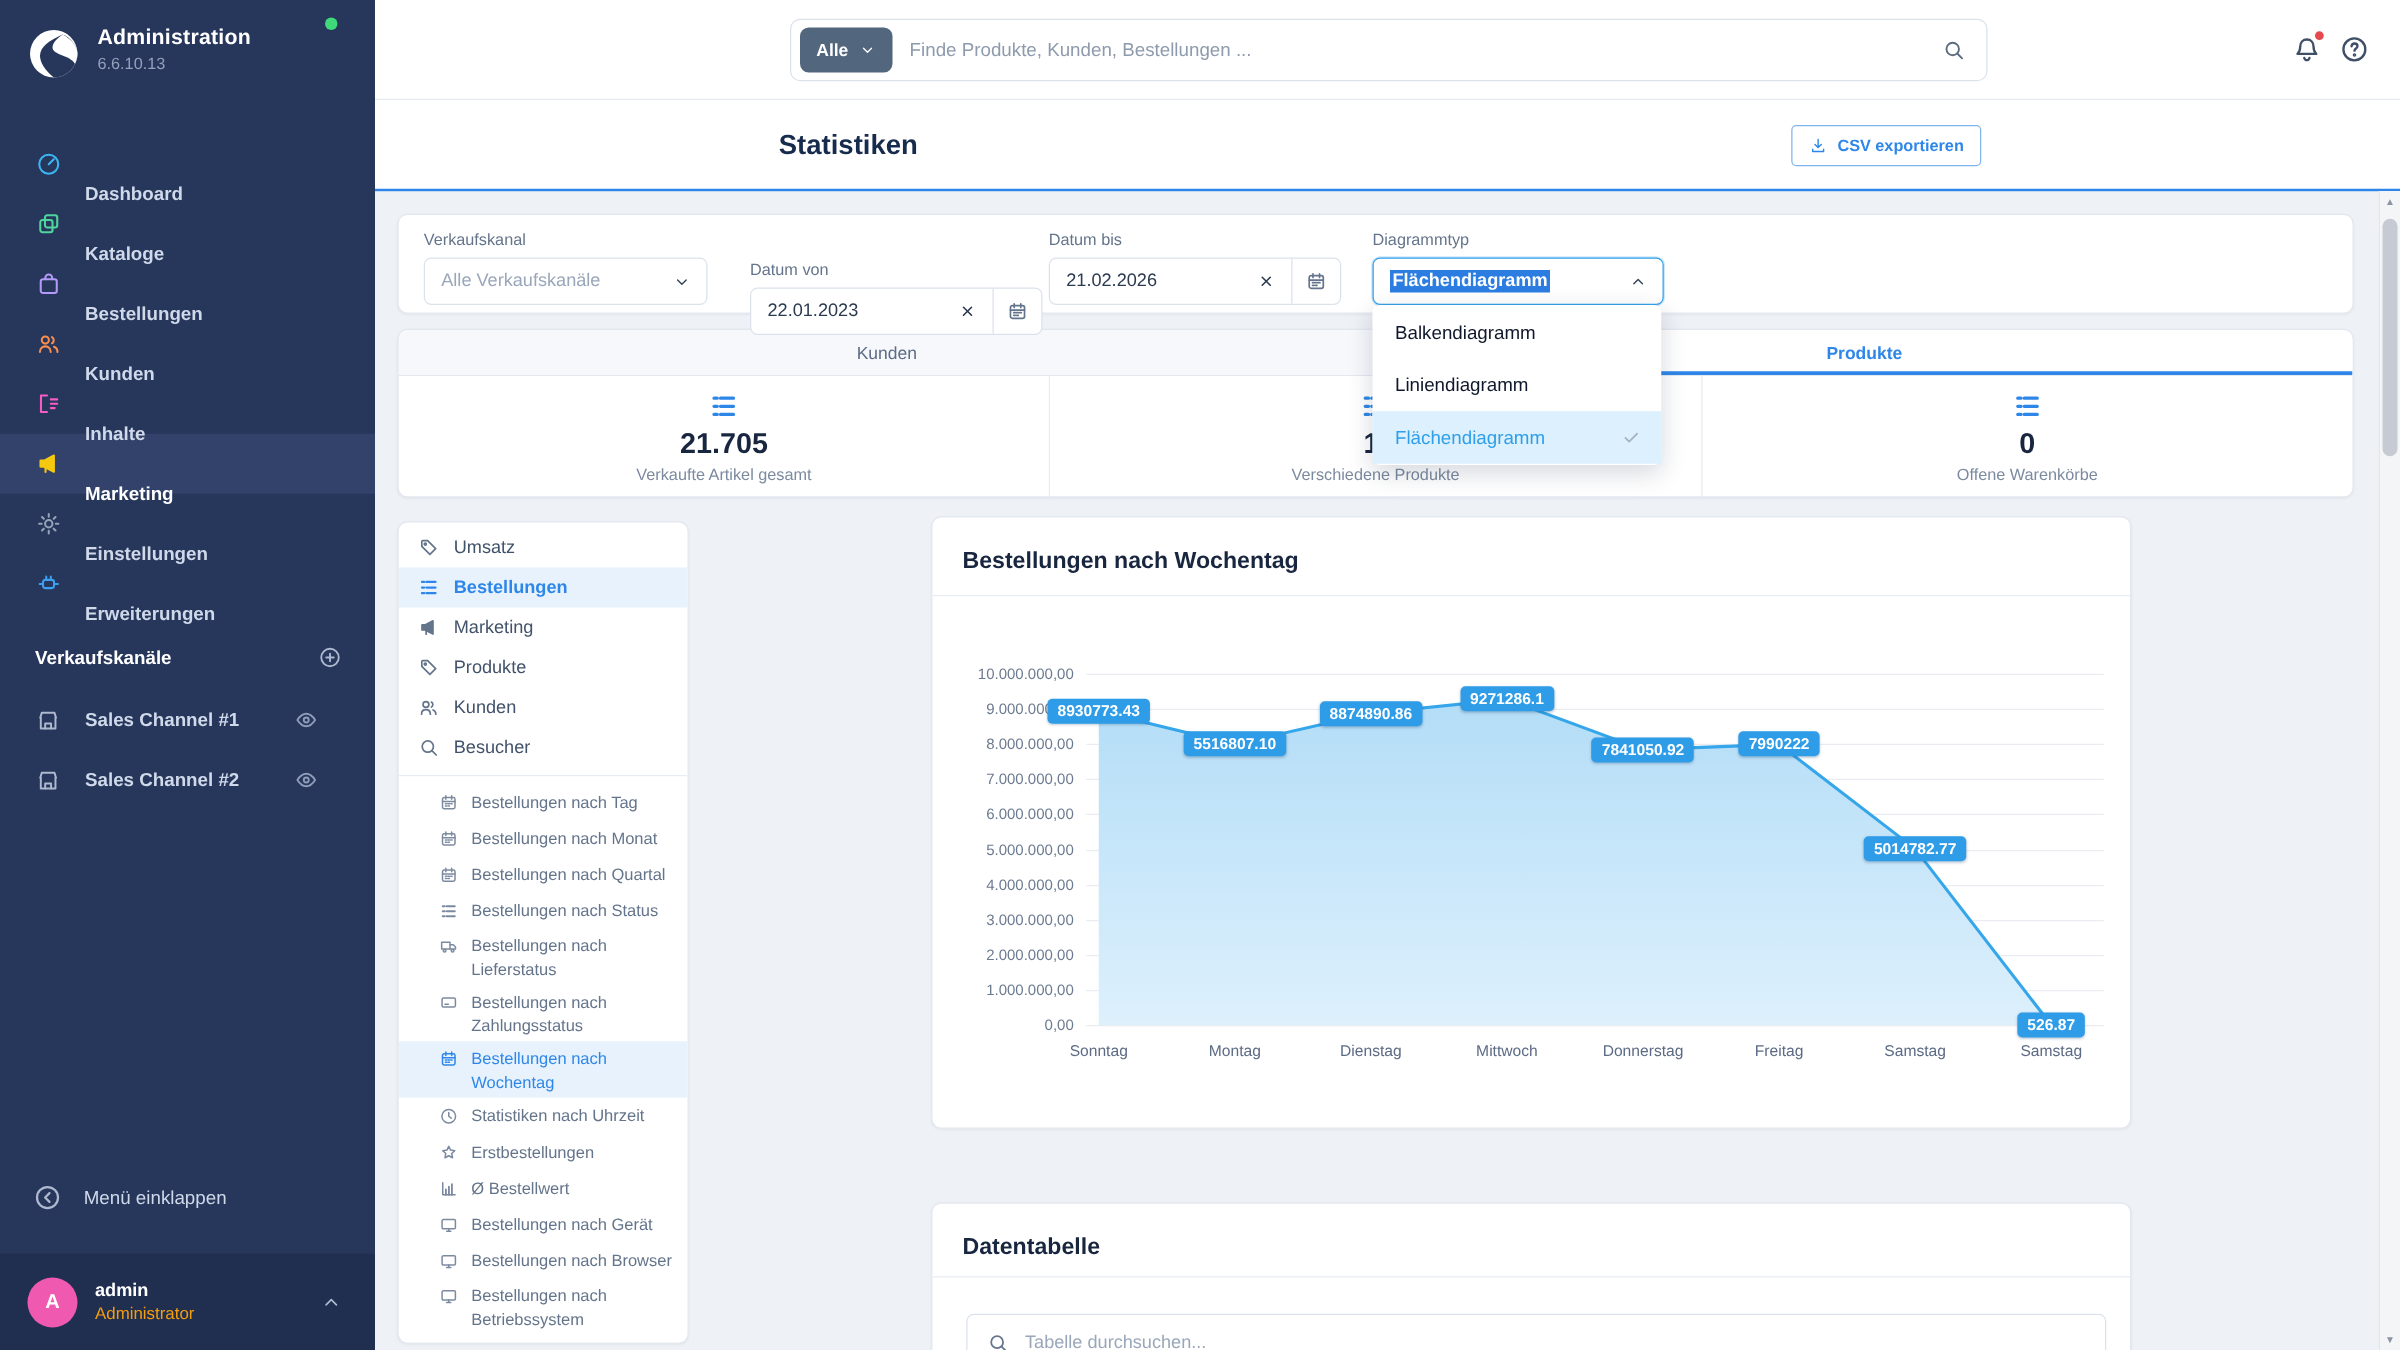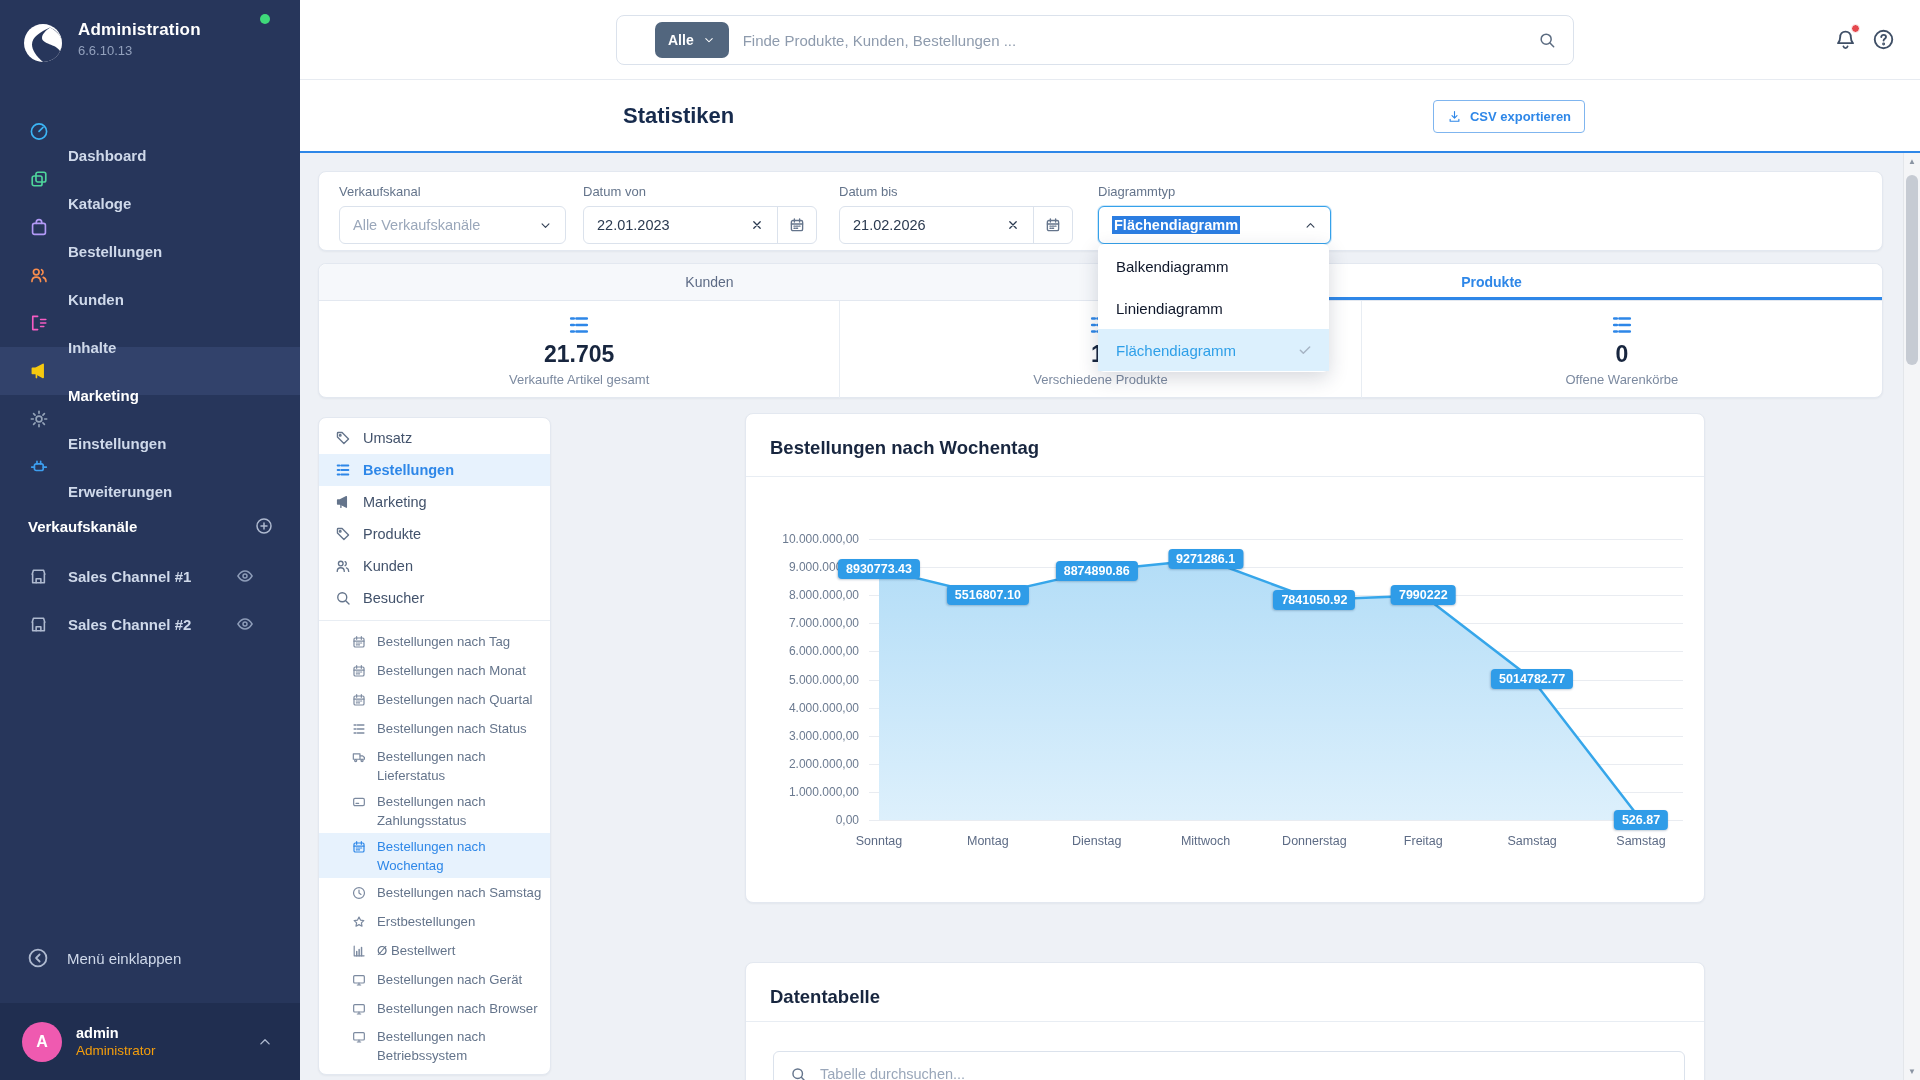--- a/index.html
+++ b/index.html
@@ -34,21 +34,21 @@
   .collapse-row .lbl { font-size:15px; }
   .user-row { position:absolute; left:0; right:0; bottom:0; height:77px; background:#202e50; display:flex; align-items:center; padding:0 26px 0 22px; cursor:pointer; }
   .avatar { width:40px; height:40px; border-radius:50%; background:#ef5ab0; color:#fff; font-size:16px; font-weight:bold; display:flex; align-items:center; justify-content:center; }
   .user-meta { margin-left:14px; }
   .user-name { color:#fff; font-size:14.5px; font-weight:bold; }
   .user-role { color:#f59e0b; font-size:13.5px; margin-top:2px; }
   .user-row .chev { margin-left:auto; width:18px; height:18px; color:#aeb9cf; }
 
   
   .topbar { position:absolute; left:300px; top:0; width:1620px; height:80px; background:#fff; border-bottom:1px solid #e7ebf1; z-index:30; }
-  .searchbar { position:absolute; left:316px; top:15px; width:958px; height:50px; border:1px solid #dbe2ec; border-radius:8px; background:#fff; display:flex; align-items:center;padding-left:31px; }
+  .searchbar { position:absolute; left:332px; top:15px; width:958px; height:50px; border:1px solid #dbe2ec; border-radius:8px; background:#fff; display:flex; align-items:center; }
   .scope-chip { display:flex; align-items:center; gap:8px; margin-left:7px; height:36px; padding:0 13px; background:#52667e; border:none; border-radius:7px; color:#fff; font-size:14px; font-weight:bold; font-family:inherit; cursor:pointer; }
   .scope-chip .icn { width:14px; height:14px; color:#fff; }
   .searchbar input { flex:1; border:none; outline:none; margin-left:14px; font-size:15px; font-family:inherit; color:#334155; }
   .searchbar input::placeholder { color:#8e9bad; }
   .searchbar .search-glyph { width:20px; height:20px; margin-right:16px; color:#5b6b80; }
   .top-icon { position:absolute; top:27px; width:25px; height:25px; color:#3f4f66; cursor:pointer; }
   .bell-wrap { left:1533px; }
   .help-wrap { left:1571px; }
   .bell-dot { position:absolute; right:-2px; top:-3px; width:9px; height:9px; border-radius:50%; background:#e5484d; border:1.5px solid #fff; }
 
@@ -60,21 +60,21 @@
 
   
   .card { position:absolute; background:#fff; border:1px solid #e3e8f0; border-radius:8px; box-shadow:0 1px 2px rgba(20,35,60,.05); }
 
   
   .filter-card { left:318px; top:171px; width:1565px; height:80px; z-index:20; }
   .fgroup { position:absolute; top:12px; }
   .fgroup .flabel { display:block; font-size:13px; color:#64748b; margin-bottom:7px; }
   .fld { height:38px; border:1px solid #dbe2ec; border-radius:6px; background:#fff; display:flex; align-items:center; font-size:14.5px; color:#334155; }
   .g-channel { left:20px; width:227px; }
-  .g-from { left:264px; width:234px; }
+  .g-from { left:281px; width:234px;margin-top:24px; }
   .g-to { left:520px; width:234px; }
   .g-type { left:779px; width:233px; }
   .fld .ph { color:#9aa7ba; margin-left:13px; }
   .fld .chev { margin-left:auto; margin-right:12px; width:15px; height:15px; color:#334155; }
   .date-fld input { border:none; outline:none; width:110px; margin-left:13px; font-size:14.5px; font-family:inherit; color:#2b3a50; background:transparent; }
   .clear-x { margin-left:auto; width:14px; height:14px; color:#2b3a50; cursor:pointer; margin-right:13px; }
   .cal-seg { width:39px; height:100%; border-left:1px solid #dbe2ec; display:flex; align-items:center; justify-content:center; color:#64748b; cursor:pointer; }
   .cal-seg .icn { width:18px; height:18px; }
   .type-fld { border:1px solid #35a1ea; box-shadow:0 0 0 1px rgba(53,161,234,.25); }
   .sel-text { margin-left:13px; background:#2b7de1; color:#fff; font-weight:600; padding:1px 2px; }
@@ -594,21 +594,21 @@
           </span>
           <span class="lbl">Bestellungen nach Wochentag</span>
         </div>
         <div class="sn2-item single">
           <span class="icn">
             <svg viewBox="0 0 24 24" width="100%" height="100%" fill="none" stroke="currentColor" stroke-width="1.8" stroke-linecap="round" stroke-linejoin="round">
               <circle cx="12" cy="12" r="8.2"></circle>
               <path d="M12 7.5V12l3 2.2"></path>
             </svg>
           </span>
-          <span class="lbl">Bestellungen nach Samstag</span>
+          <span class="lbl">Statistiken nach Uhrzeit</span>
         </div>
         <div class="sn2-item single">
           <span class="icn">
             <svg viewBox="0 0 24 24" width="100%" height="100%" fill="none" stroke="currentColor" stroke-width="1.8" stroke-linecap="round" stroke-linejoin="round">
               <path d="M12 4.6l2.2 4.5 5 .7-3.6 3.5.9 5-4.5-2.4-4.5 2.4.9-5-3.6-3.5 5-.7z"></path>
             </svg>
           </span>
           <span class="lbl">Erstbestellungen</span>
         </div>
         <div class="sn2-item single">

